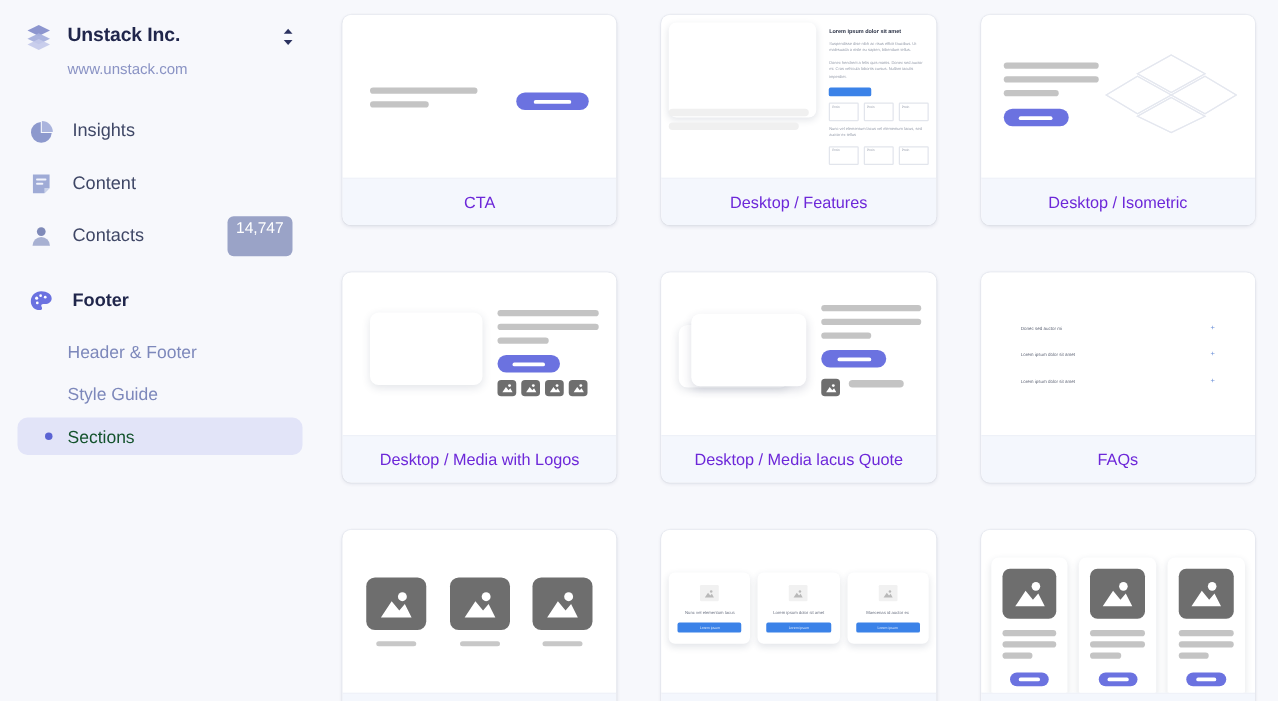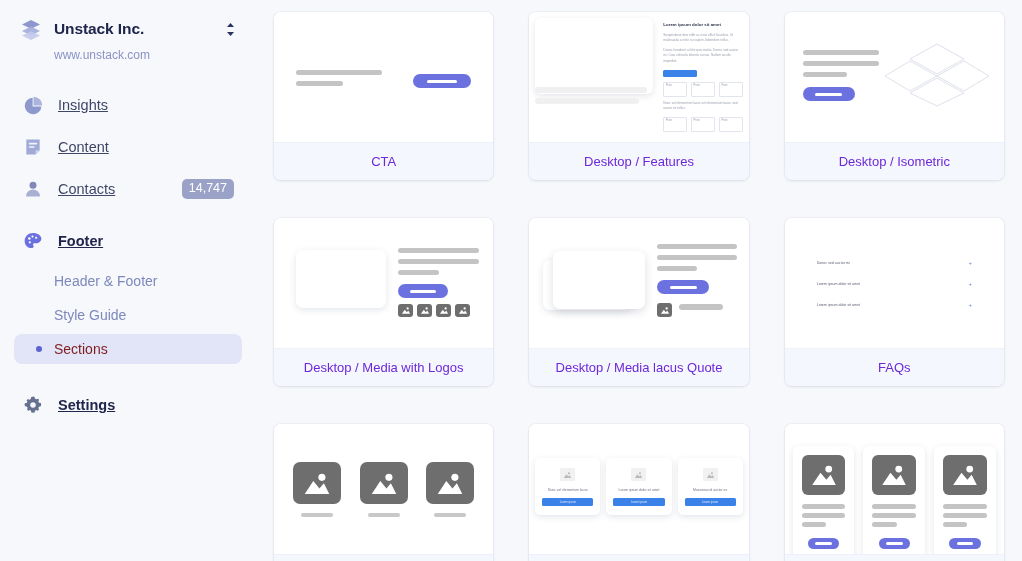--- a/index.html
+++ b/index.html
@@ -24,39 +24,39 @@
   .brand-switch { width: 16px; height: 16px; display: flex; align-items: center; justify-content: center; cursor: pointer; }
   .brand-url { font-size: 12px; color: #8a93c4; padding-left: 40px; margin-top: 6px; }
 
   .nav { margin-top: 26px; }
   .nav-item {
     display: flex; align-items: center;
     height: 34px; padding: 0 8px; margin-bottom: 8px;
     border-radius: 8px; cursor: pointer;
   }
   .nav-icon { width: 22px; min-width: 22px; height: 22px; margin-right: 14px; display: flex; align-items: center; justify-content: center; }
-  .nav-label { font-size: 14.5px; color: #3f4766; flex: 1; text-decoration: underline; }
+  .nav-label { font-size: 14.5px; color: #3f4766; flex: 1; }
   .nav-item.active-top .nav-label { font-weight: 700; color: #20264b; }
   .badge {
     background: #9aa3c7; color: #ffffff;
     font-size: 12.5px; border-radius: 5px;
-    padding: 3px 7px 4px 7px; line-height: 1;
+    padding: 3px 7px 16px 7px; line-height: 1;
   }
 
   .subnav { margin-top: 2px; }
   .sub-item {
     display: flex; align-items: center;
     height: 30px; padding: 0 8px 0 18px; margin-bottom: 4px;
     border-radius: 8px; cursor: pointer;
   }
   .sub-dot { width: 14px; min-width: 14px; height: 14px; display: flex; align-items: center; justify-content: center; margin-right: 8px; }
   .sub-dot i { width: 6px; height: 6px; border-radius: 50%; background: #5b63d3; display: block; }
   .sub-label { font-size: 14px; color: #7d88bb; }
   .sub-item.selected { background: #e2e4f8; }
-  .sub-item.selected .sub-label { color: #7f1d1d; }
+  .sub-item.selected .sub-label { color: #14532d; }
 
   .nav-settings { margin-top: 24px; }
   .nav-settings .nav-label { font-weight: 700; color: #20264b; }
 
   
   .main {
     flex: 1; height: 561px; padding: 12px 18px 0 18px;
     background: #f7f8fc; overflow: hidden;
   }
   .grid { display: grid; grid-template-columns: repeat(3, 1fr); gap: 38px 36px; }
@@ -260,29 +260,20 @@
           <span class="sub-label">Style Guide</span>
         </div>
         <div class="sub-item selected">
           <span class="sub-dot">
               <i></i>
             </span>
           <span class="sub-label">Sections</span>
         </div>
       </div>
 
-      <div class="nav-item nav-settings">
-        <span class="nav-icon">
-          <svg width="20" height="20" viewBox="0 0 24 24">
-            <path d="M12 1.8 l2 .45.35 2.1 1.5.87 1.95-.85 1.45 1.45-.85 1.95.87 1.5 2.1.35.45 2-.45 2-2.1.35-.87 1.5.85 1.95-1.45 1.45-1.95-.85-1.5.87-.35 2.1-2 .45-2-.45-.35-2.1-1.5-.87-1.95.85-1.45-1.45.85-1.95-.87-1.5-2.1-.35L1.8 12l.45-2 2.1-.35.87-1.5-.85-1.95L5.82 4.75l1.95.85 1.5-.87.35-2.1z" fill="#66718f"></path>
-            <circle cx="12" cy="12" r="3.3" fill="#f7f8fc"></circle>
-          </svg>
-        </span>
-        <span class="nav-label">Settings</span>
-      </div>
 
     </nav>
   </aside>
 
   <main class="main">
     <div class="grid">
 
       <div class="card">
         <div class="thumb">
           <div class="cta-wrap">

